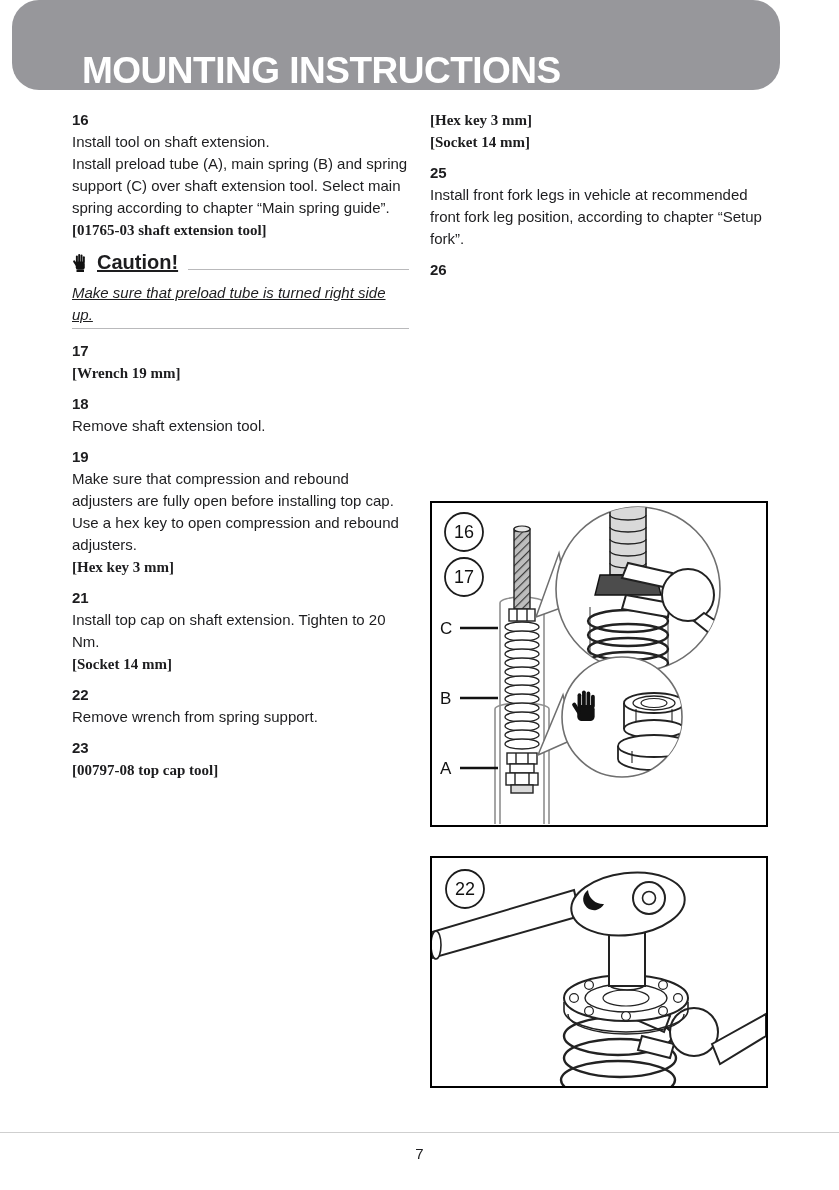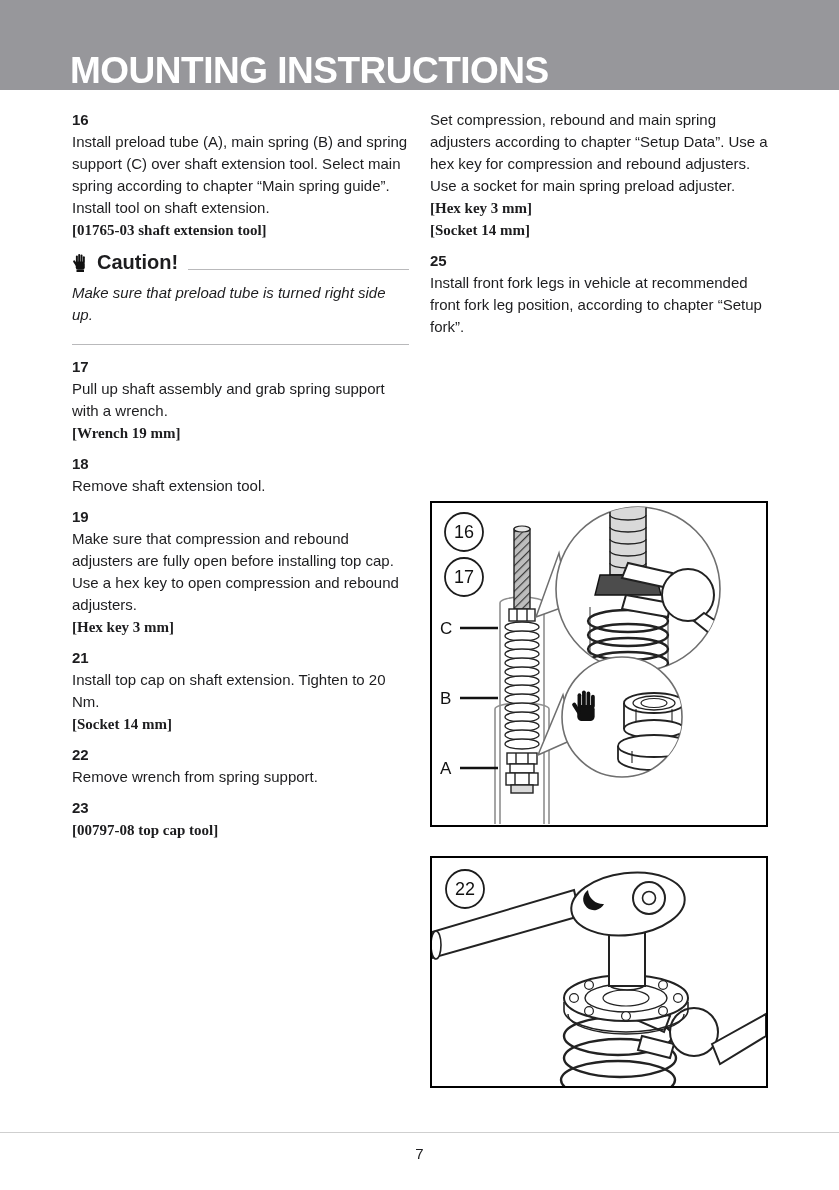--- a/index.html
+++ b/index.html
@@ -1,33 +1,33 @@
 <!DOCTYPE html>
 <html><head>
 <meta charset="utf-8">
 <style>
   html,body{margin:0;padding:0;}
   body{width:839px;height:1190px;background:#ffffff;font-family:"Liberation Sans","DejaVu Sans",sans-serif;color:#1d1d1f;}
   .page{position:relative;width:839px;height:1190px;overflow:hidden;background:#fff;}
 
   
-  .header{position:absolute;top:0;left:0;width:839px;height:90px;background:#97979b;}
+  .header{position:absolute;top:0;left:12px;width:768px;height:90px;background:#97979b;border-radius:27px;}
   .header-title{position:absolute;left:70px;bottom:1px;margin:0;font-size:37px;line-height:36px;font-weight:700;letter-spacing:-0.5px;color:#ffffff;white-space:nowrap;}
 
   
   .col{position:absolute;top:109px;font-size:15px;line-height:22px;}
   .col-left{left:72px;width:337px;}
   .col-right{left:430px;width:338px;}
   .step{margin:0 0 9px 0;}
   .step p{margin:0;}
   .step-num{font-weight:700;}
   .tool{font-weight:700;font-family:Liberation Serif, serif;}
 
   
-  .caution{margin:4px 0 11px 0;border-bottom:1px solid #b9b9bb;padding-bottom:18px;}
+  .caution{margin:4px 0 11px 0;border-bottom:1px solid #b9b9bb;padding-bottom:2px;text-decoration:underline;}
   .caution-head{display:flex;align-items:flex-end;gap:7px;font-weight:700;font-size:20px;line-height:25px;}
   .caution-head .hand{flex:0 0 auto;width:18px;height:20px;margin-bottom:2px;}
   .caution-rule{flex:1 1 auto;border-bottom:1px solid #b9b9bb;margin:0 0 5px 3px;}
   .caution-text{margin:7px 0 0 0;font-style:italic;}
 
   
   .figure{position:absolute;left:430px;width:338px;border:2px solid #000;box-sizing:border-box;background:#fff;}
   .figure1{top:501px;height:326px;}
   .figure2{top:856px;height:232px;}
   .figure svg{display:block;width:100%;height:100%;}
@@ -43,22 +43,22 @@
 <div class="page">
 
   <div class="header">
     <h1 class="header-title">MOUNTING INSTRUCTIONS</h1>
   </div>
 
   <div class="col col-left">
 
     <div class="step">
       <p class="step-num">16</p>
+      <p>Install tool on shaft extension.</p>
       <p>Install preload tube (A), main spring (B) and spring support (C) over shaft extension tool. Select main spring according to chapter “Main spring guide”.</p>
-      <p>Install tool on shaft extension.</p>
       <p class="tool">[01765-03 shaft extension tool]</p>
     </div>
 
     <div class="caution">
       <div class="caution-head">
         <svg class="hand" viewBox="0 0 24 26" aria-hidden="true">
           <g fill="#111">
             <rect x="5" y="11" width="12" height="11" rx="3"></rect>
             <rect x="5.2" y="3" width="2.6" height="10" rx="1.3"></rect>
             <rect x="8.3" y="1" width="2.6" height="12" rx="1.3"></rect>
@@ -69,21 +69,20 @@
           </g>
         </svg>
         <span>Caution!</span>
         <span class="caution-rule"></span>
       </div>
       <p class="caution-text">Make sure that preload tube is turned right side up.</p>
     </div>
 
     <div class="step">
       <p class="step-num">17</p>
-      <p>Pull up shaft assembly and grab spring support with a wrench.</p>
       <p class="tool">[Wrench 19 mm]</p>
     </div>
 
     <div class="step">
       <p class="step-num">18</p>
       <p>Remove shaft extension tool.</p>
     </div>
 
     <div class="step">
       <p class="step-num">19</p>
@@ -106,31 +105,31 @@
     <div class="step">
       <p class="step-num">23</p>
       <p class="tool">[00797-08 top cap tool]</p>
     </div>
 
   </div>
 
   <div class="col col-right">
 
     <div class="step">
-      <p>Set compression, rebound and main spring adjusters according to chapter “Setup Data”. Use a hex key for compression and rebound adjusters. Use a socket for main spring preload adjuster.</p>
       <p class="tool">[Hex key 3 mm]</p>
       <p class="tool">[Socket 14 mm]</p>
     </div>
 
     <div class="step">
       <p class="step-num">25</p>
       <p>Install front fork legs in vehicle at recommended front fork leg position, according to chapter “Setup fork”.</p>
     </div>
 
     <div class="step">
+      <p class="step-num">26</p>
     </div>
 
   </div>
 
   <div class="figure figure1">
     <svg viewBox="0 0 334 322">
       <defs>
         <pattern id="hatch" width="6" height="6" patternUnits="userSpaceOnUse" patternTransform="rotate(45)">
           <rect width="6" height="6" fill="#bdbdbd"></rect>
           <line x1="0" y1="0" x2="0" y2="6" stroke="#3a3a3a" stroke-width="2.4"></line>

